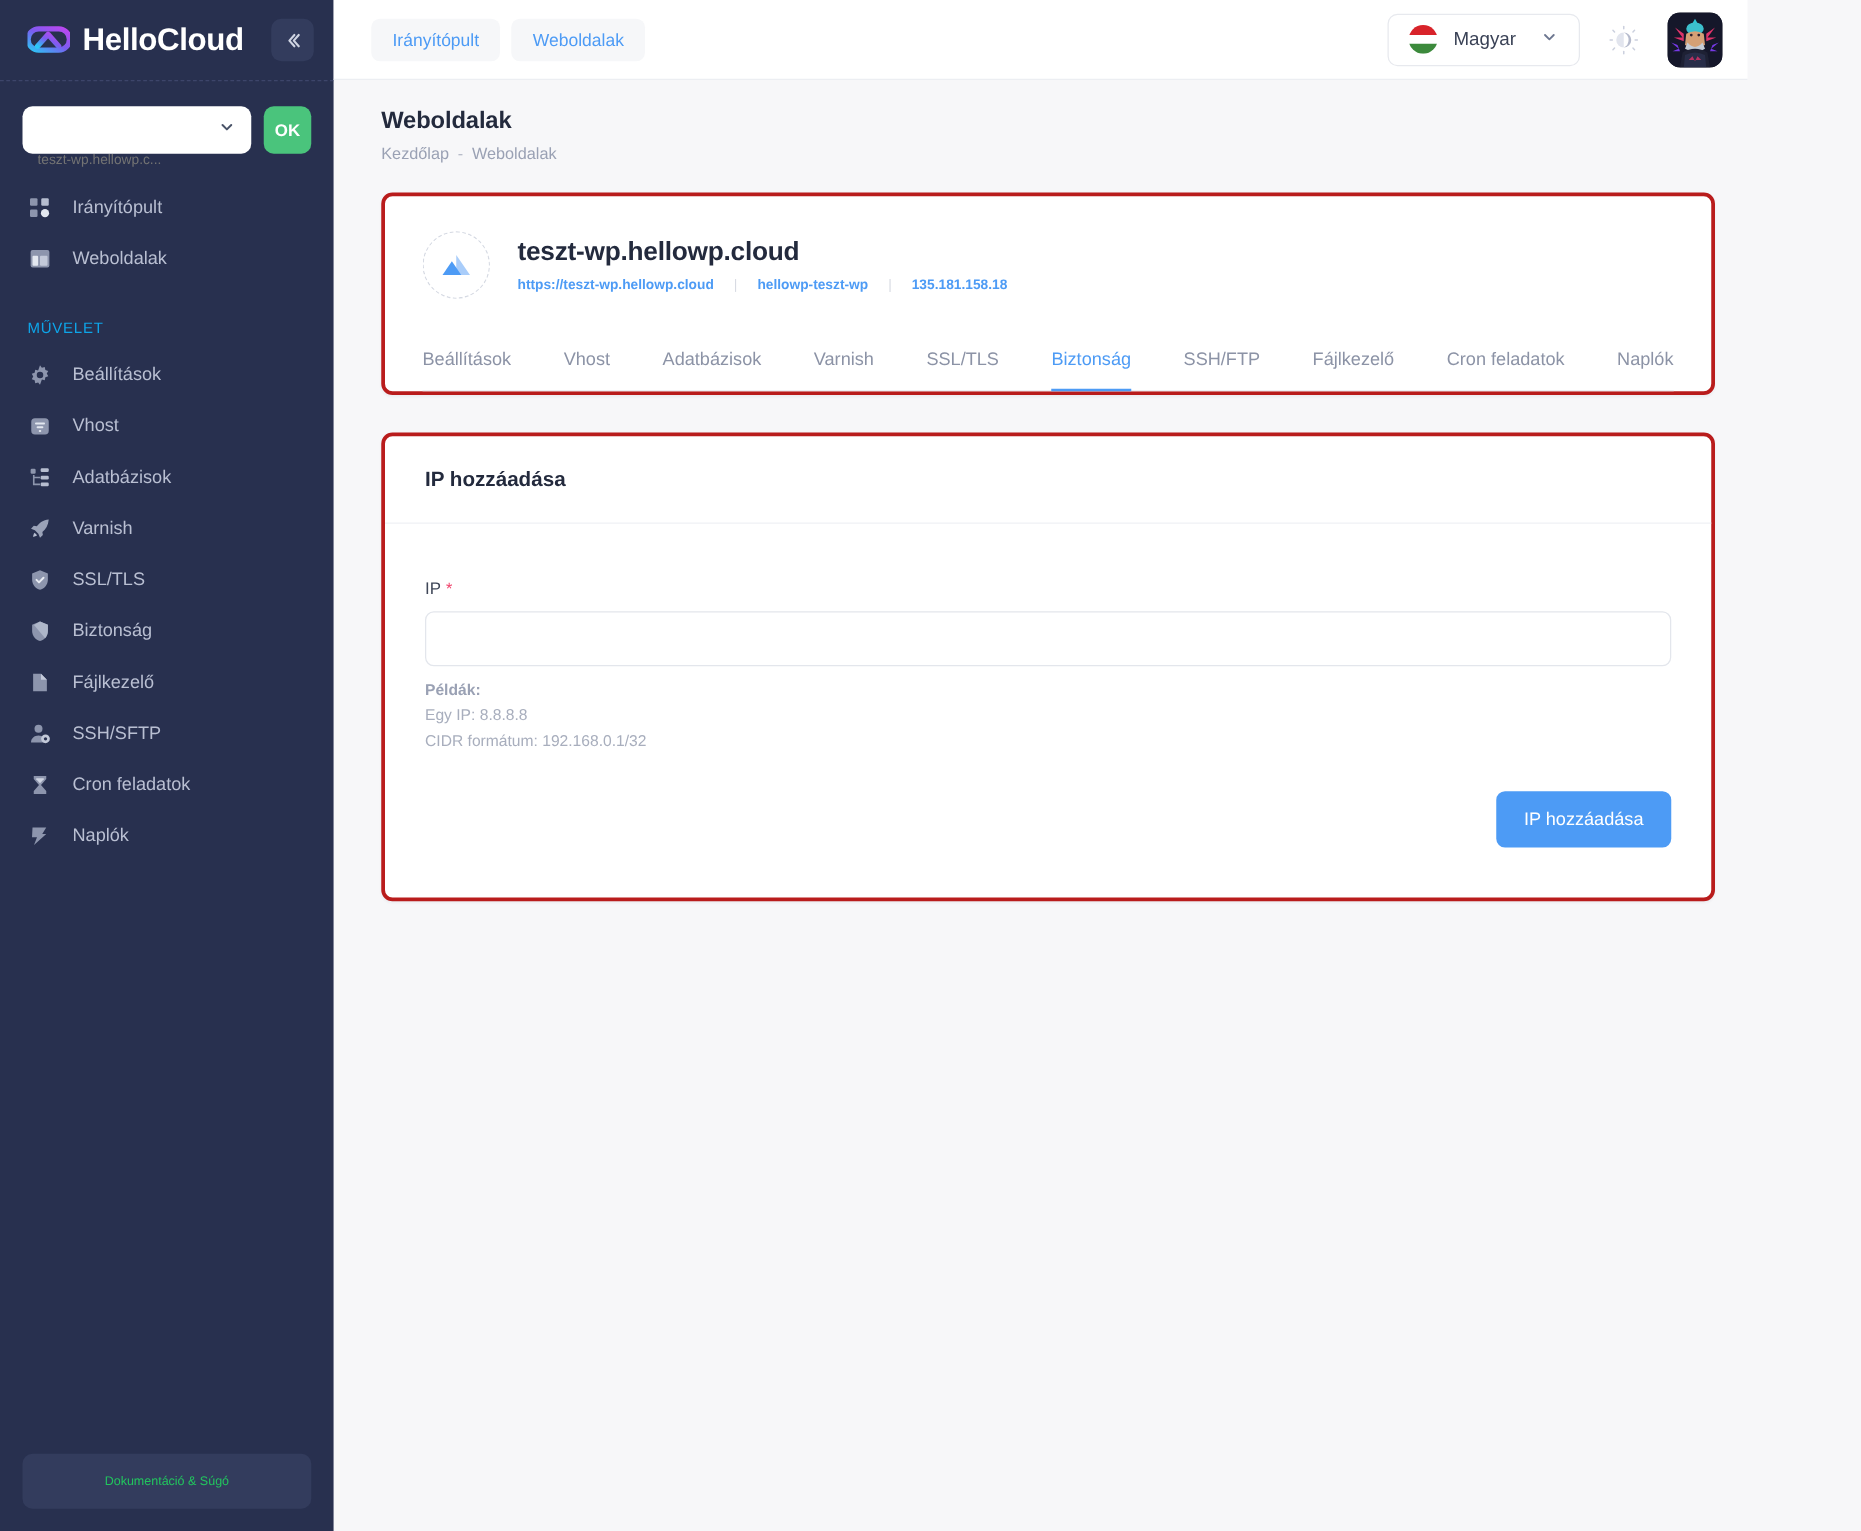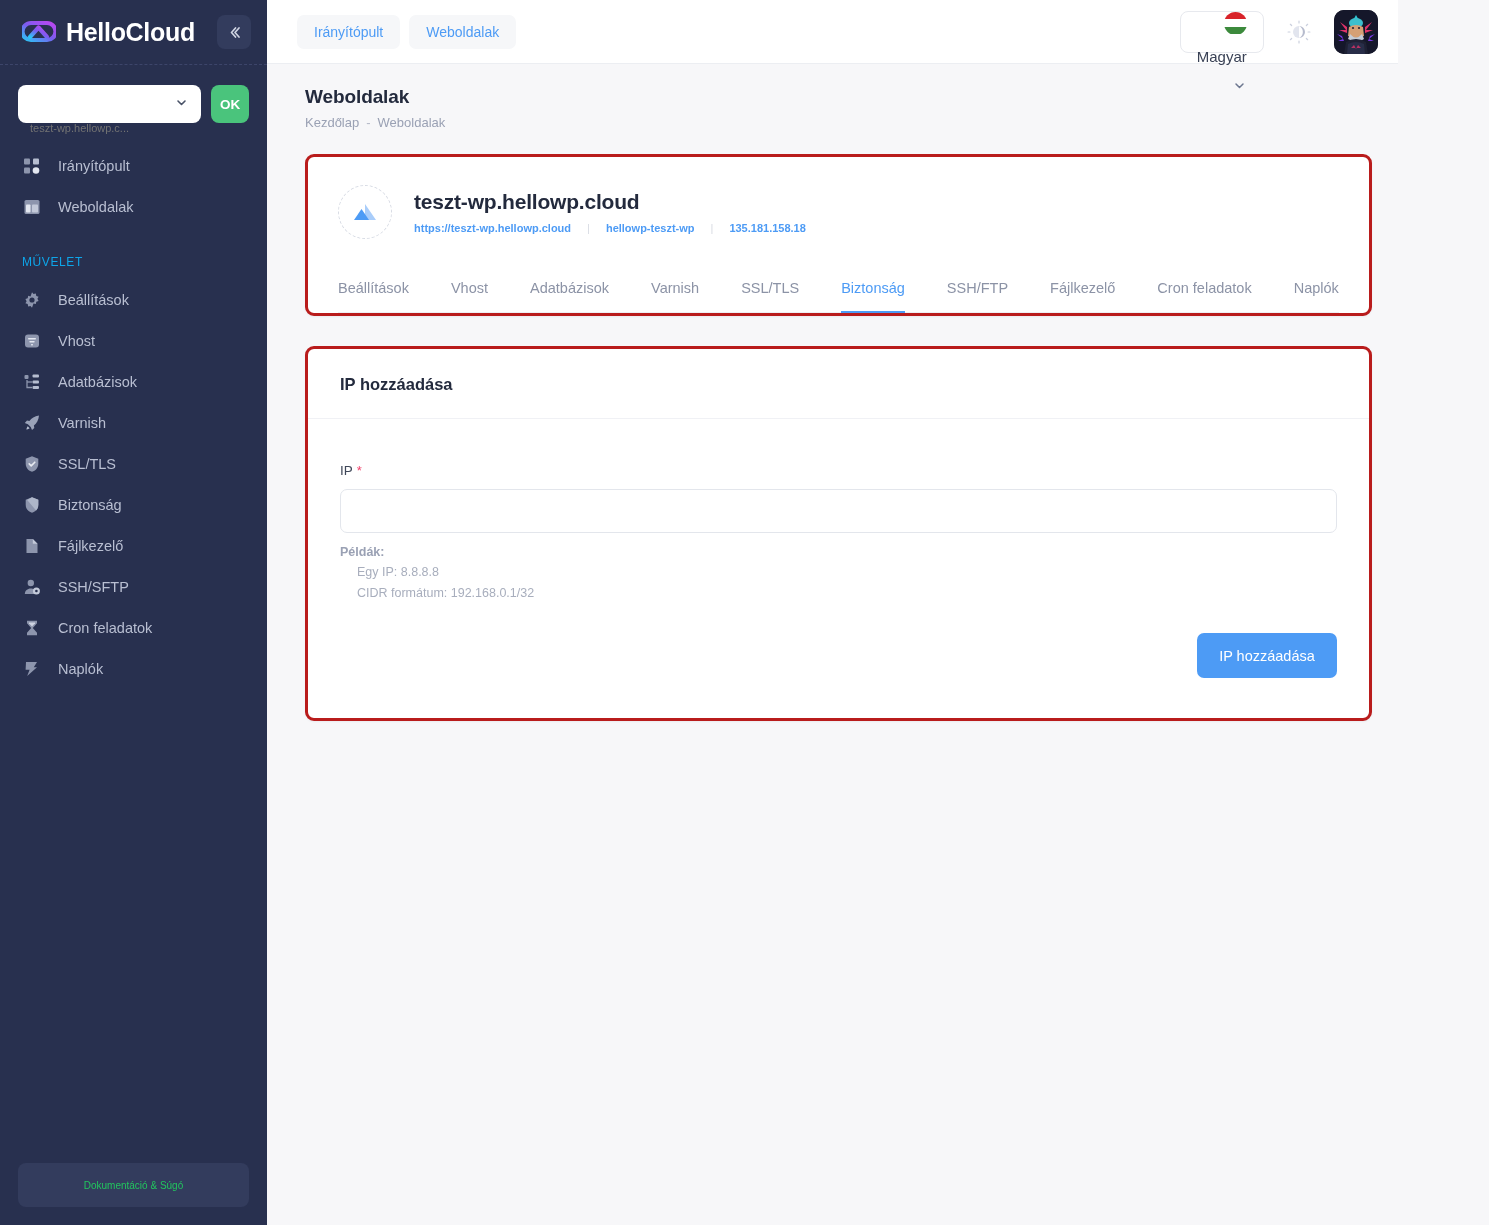--- a/index.html
+++ b/index.html
@@ -93,23 +93,23 @@
   .crumb-tabs { display: flex; gap: 9px; }
   .crumb-tab {
     background: #f6f7f9; border-radius: 7px;
     padding: 9px 17px; font-size: 14px; color: #4d9bf5;
     cursor: pointer; white-space: nowrap;
   }
   .topbar-right {
     margin-left: auto; display: flex; align-items: center; gap: 18px;
   }
   .lang-select {
-    display: flex; align-items: flex-end; gap: 13px;
+    display: flex; align-items: center; gap: 13px;
     border: 1px solid #e7e9ee; border-radius: 8px;
-    height: 42px; padding: 0 16px; cursor: pointer; background:#fff;flex-direction:column;
+    height: 42px; padding: 0 16px; cursor: pointer; background:#fff;
   }
   .flag-hu {
     width: 23px; height: 23px; border-radius: 50%; overflow: hidden;
     display: flex; flex-direction: column; flex-shrink: 0;
   }
   .flag-hu i { display: block; height: 33.34%; width: 100%; }
   .lang-name { font-size: 15px; color: #3a4256; white-space: nowrap; }
   .theme-toggle {
     width: 34px; height: 34px; display: flex; align-items: center;
     justify-content: center; cursor: pointer;
@@ -185,21 +185,21 @@
   .ip-input {
     width: 100%; height: 44px; border: 1px solid #e3e6ec;
     border-radius: 7px; padding: 0 14px; font-size: 14px;
     color: #2b3445; outline: none; background: #fff;
     font-family: "Liberation Sans", sans-serif;
   }
   .hints { margin-top: 12px; }
   .hint-title {
     font-size: 12.5px; color: #9aa1b4; font-weight: 700; margin-bottom: 3px;
   }
-  .hint-line { font-size: 12.5px; color: #a8aebd; line-height: 1.65; margin-left: 17px; }
+  .hint-line { font-size: 12.5px; color: #a8aebd; line-height: 1.65; }
   .btn-row { display: flex; justify-content: flex-end; margin-top: 30px; }
   .submit-btn {
     background: #4d9bf5; color: #fff; border: none; border-radius: 7px;
     padding: 0 22px; height: 45px; font-size: 14.5px; cursor: pointer;
     font-family: "Liberation Sans", sans-serif;
   }
 
   .footer {
     height: 62px; min-height: 62px; background: #f7f7f9;
     border-top: 1px solid #eceef2;

